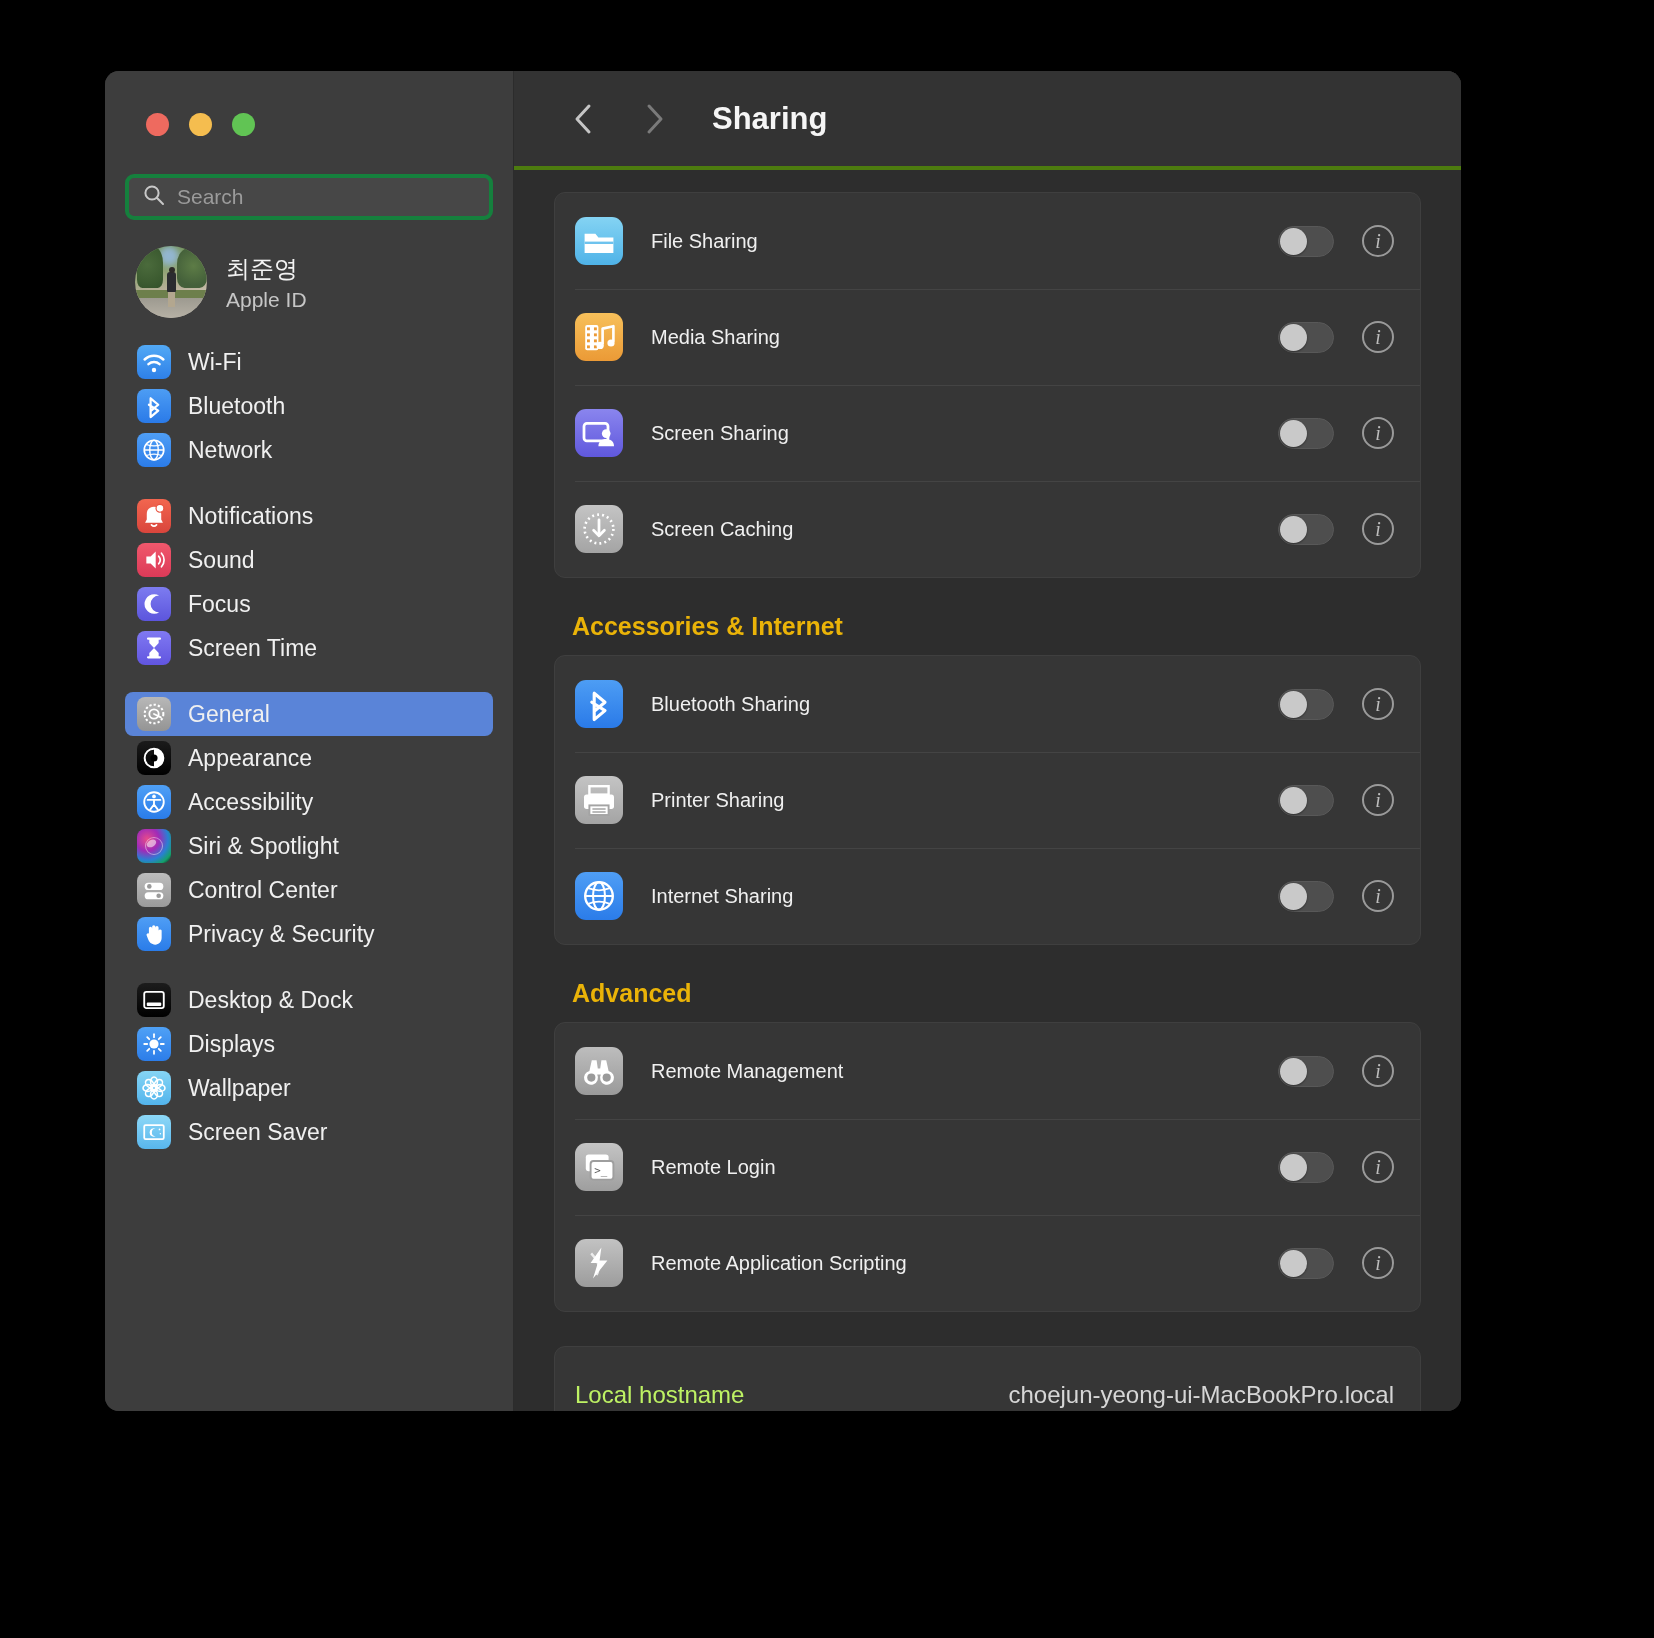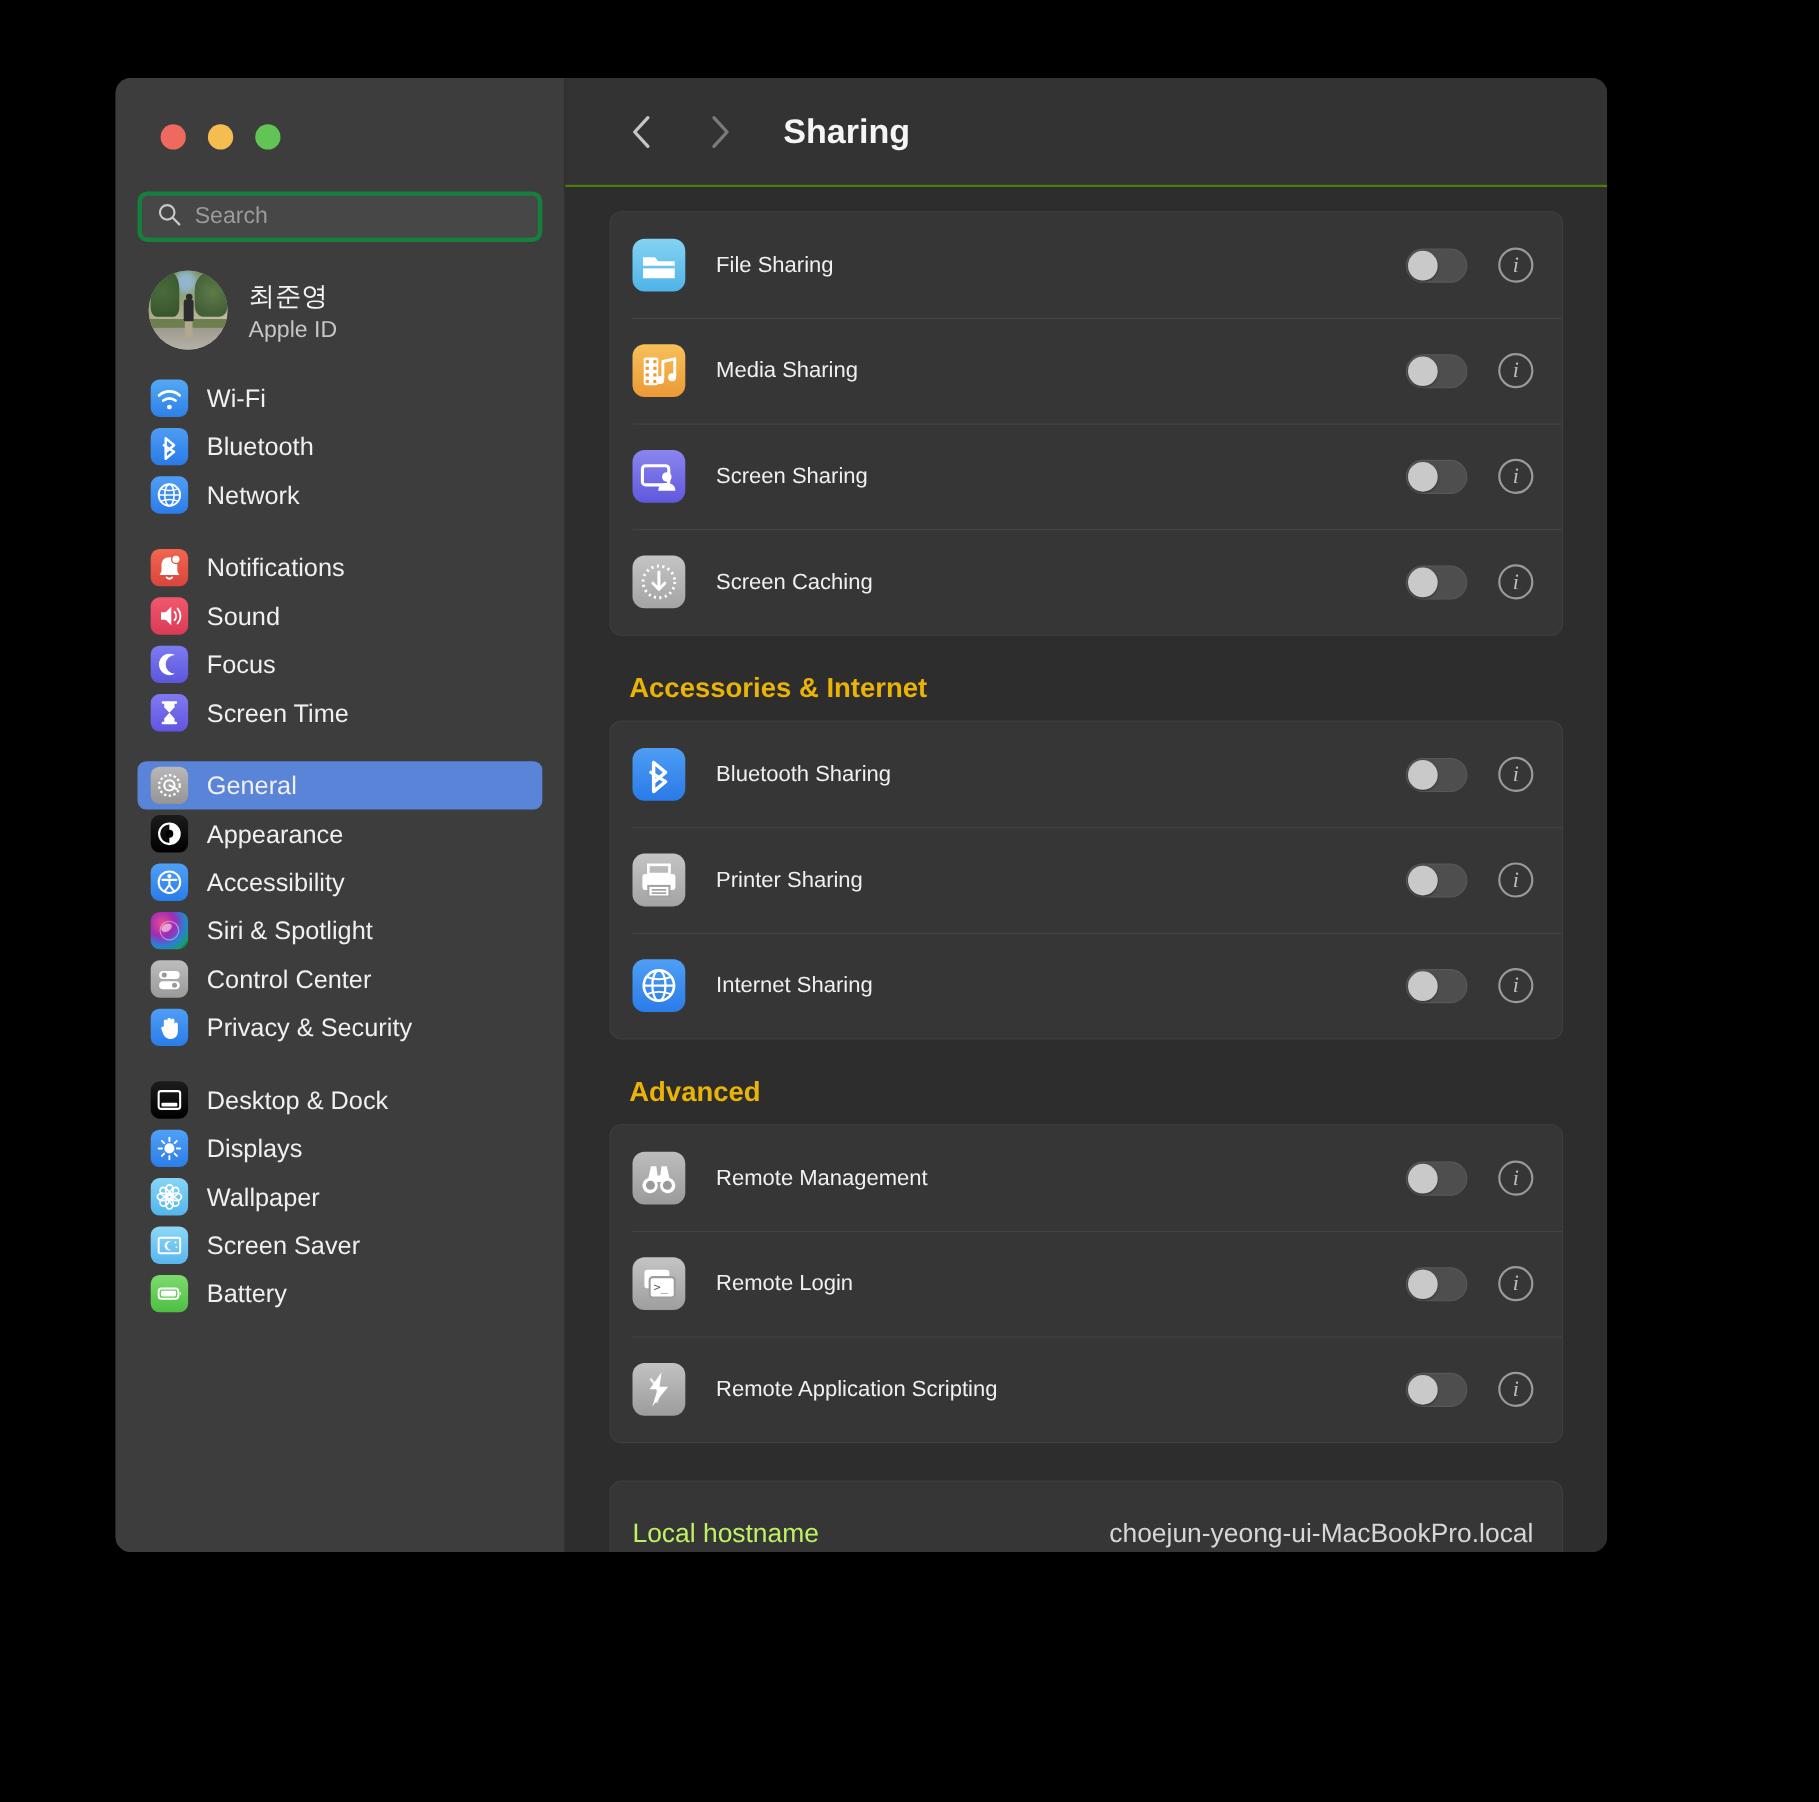--- a/index.html
+++ b/index.html
@@ -154,21 +154,21 @@
     position: relative;
   }
   #toolbar {
     height: 99px;
     flex: 0 0 99px;
     background: #333333;
     display: flex;
     align-items: center;
     padding-left: 44px;
     gap: 0;
-    border-bottom: 2px solid #4d7c0f;
+    border-bottom: 4px solid #4d7c0f;
   }
   .chev-btn {
     width: 50px; height: 50px;
     display: flex; align-items: center; justify-content: center;
     cursor: default;
   }
   #page-title {
     color: #f5f5f5;
     font-size: 31px;
     font-weight: 700;
@@ -496,30 +496,20 @@
             <div class="ic" style="background: linear-gradient(rgb(141, 216, 247), rgb(88, 182, 237));">
               <svg width="100%" height="100%" viewBox="0 0 40 40">
                 <rect x="8.5" y="12" width="23" height="16.5" rx="1.6" fill="none" stroke="#fff" stroke-width="2.1"></rect>
                 <path d="M22 16 A5 5 0 1 0 22 25 A4 4 0 0 1 22 16 Z" fill="#fff"></path>
                 <circle cx="26.5" cy="17" r="1" fill="#fff"></circle>
                 <circle cx="27.5" cy="22" r=".9" fill="#fff"></circle>
               </svg>
             </div>
             <span class="nav-label">Screen Saver</span>
           </div>
-          <div class="nav-item">
-            <div class="ic" style="background: linear-gradient(rgb(125, 219, 108), rgb(76, 191, 67));">
-              <svg width="100%" height="100%" viewBox="0 0 40 40">
-                <rect x="8.5" y="14.5" width="21" height="11" rx="3" fill="none" stroke="#fff" stroke-width="2.1"></rect>
-                <rect x="11" y="17" width="16" height="6" rx="1.4" fill="#fff"></rect>
-                <path d="M31 17.8 L31 22.2 A2.4 2.4 0 0 0 31 17.8 Z" fill="#fff"></path>
-              </svg>
-            </div>
-            <span class="nav-label">Battery</span>
-          </div>
         </div>
       </div>
   </div>
 
   <div id="main">
 
     <div id="toolbar">
       <div class="chev-btn">
         <svg width="22" height="34" viewBox="0 0 22 34">
           <polyline points="17,4 5,17 17,30" fill="none" stroke="#c5c5c5" stroke-width="3" stroke-linecap="round" stroke-linejoin="round"></polyline>

